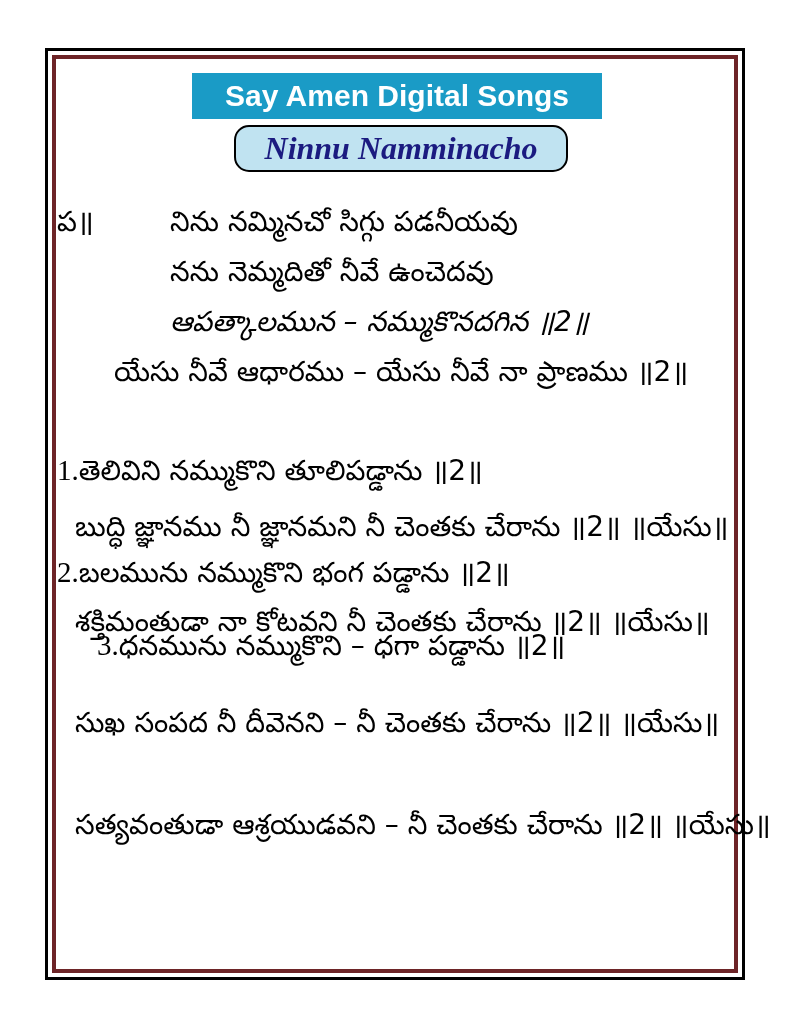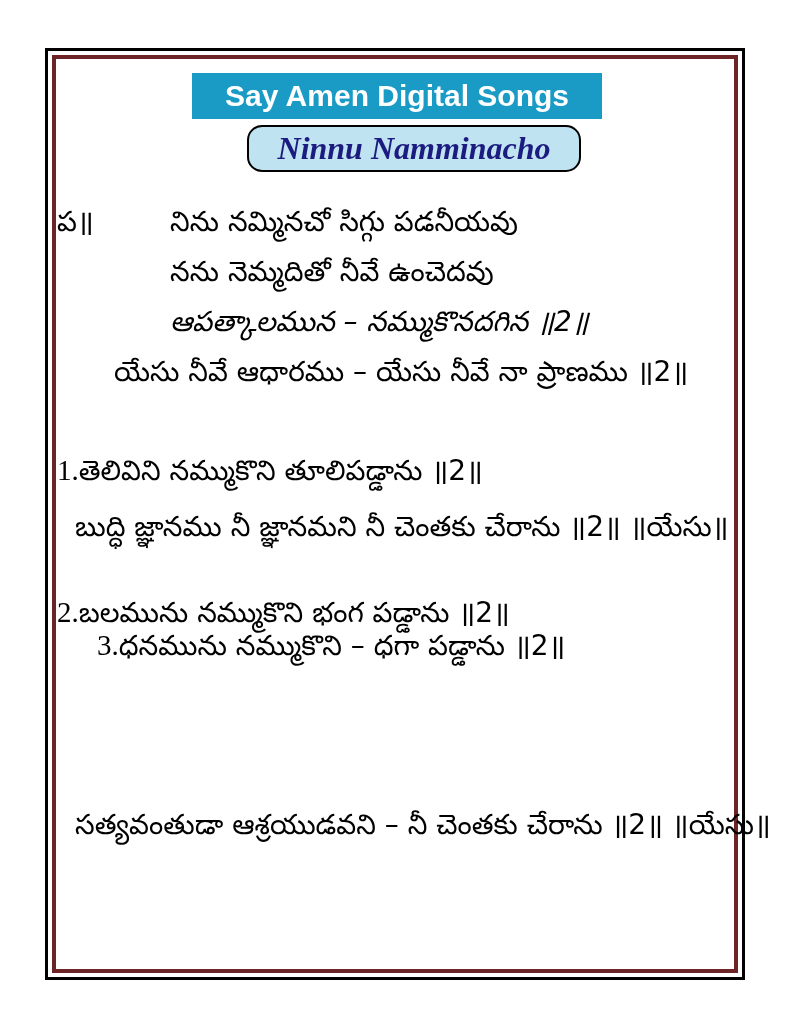--- a/index.html
+++ b/index.html
@@ -59,21 +59,20 @@
     background: #c0e3f1;
     border: 2px solid #000000;
     border-radius: 15px;
     color: #1b1b80;
     font-family: "Liberation Serif", serif;
     font-weight: 700;
     font-style: italic;
     font-size: 32px;
     line-height: 43px;
     text-align: center;
-    margin-left: 13px;
   }
   .telugu {
     position: absolute;
     color: #000000;
     font-family: "DejaVu Sans", sans-serif;
     font-size: 28px;
     line-height: 42px;
     white-space: nowrap;
   }
   .num {
@@ -82,21 +81,21 @@
   }
   
   .p-marker { left: 57px;  top: 201px; }
   .p-line0  { left: 170px; top: 201px; }
   .p-line1  { left: 170px; top: 251px; }
   .p-line2  { left: 170px; top: 301px; font-style: italic; }
   .p-refrain{ left: 114px; top: 351px; }
   
   .s0a { left: 57px; top: 449px; }
   .s0b { left: 75px; top: 506px; }
-  .s1a { left: 57px; top: 551px; margin-top: 40px; }
+  .s1a { left: 57px; top: 551px; }
   .s1b { left: 75px; top: 601px; }
   .s2a { left: 57px; top: 624px; margin-left: 40px; }
   .s2b { left: 75px; top: 702px; }
   .s3a { left: 57px; top: 754px; }
   .s3b { left: 75px; top: 804px; }
 </style>
 </head>
 <body>
 
 <div class="page">
@@ -112,18 +111,20 @@
   <div class="telugu p-marker">ప॥</div>
   <div class="telugu p-line0">నిను నమ్మినచో సిగ్గు పడనీయవు</div>
   <div class="telugu p-line1">నను నెమ్మదితో నీవే ఉంచెదవు</div>
   <div class="telugu p-line2">ఆపత్కాలమున – నమ్ముకొనదగిన ॥2॥</div>
   <div class="telugu p-refrain">యేసు నీవే ఆధారము – యేసు నీవే నా ప్రాణము ॥2॥</div>
 
   <div class="telugu s0a"><span class="num">1.</span><span>తెలివిని నమ్ముకొని తూలిపడ్డాను ॥2॥</span></div>
   <div class="telugu s0b">బుద్ధి జ్ఞానము నీ జ్ఞానమని నీ చెంతకు చేరాను ॥2॥ ॥యేసు॥</div>
 
   <div class="telugu s1a"><span class="num">2.</span><span>బలమును నమ్ముకొని భంగ పడ్డాను ॥2॥</span></div>
+  <div class="telugu s1b">శక్తిమంతుడా నా కోటవని నీ చెంతకు చేరాను ॥2॥ ॥యేసు॥</div>
 
   <div class="telugu s2a"><span class="num">3.</span><span>ధనమును నమ్ముకొని – ధగా పడ్డాను ॥2॥</span></div>
+  <div class="telugu s2b">సుఖ సంపద నీ దీవెనని – నీ చెంతకు చేరాను ॥2॥ ॥యేసు॥</div>
 
   <div class="telugu s3b">సత్యవంతుడా ఆశ్రయుడవని – నీ చెంతకు చేరాను ॥2॥ ॥యేసు॥</div>
 
 </div>
 
 </body></html>

